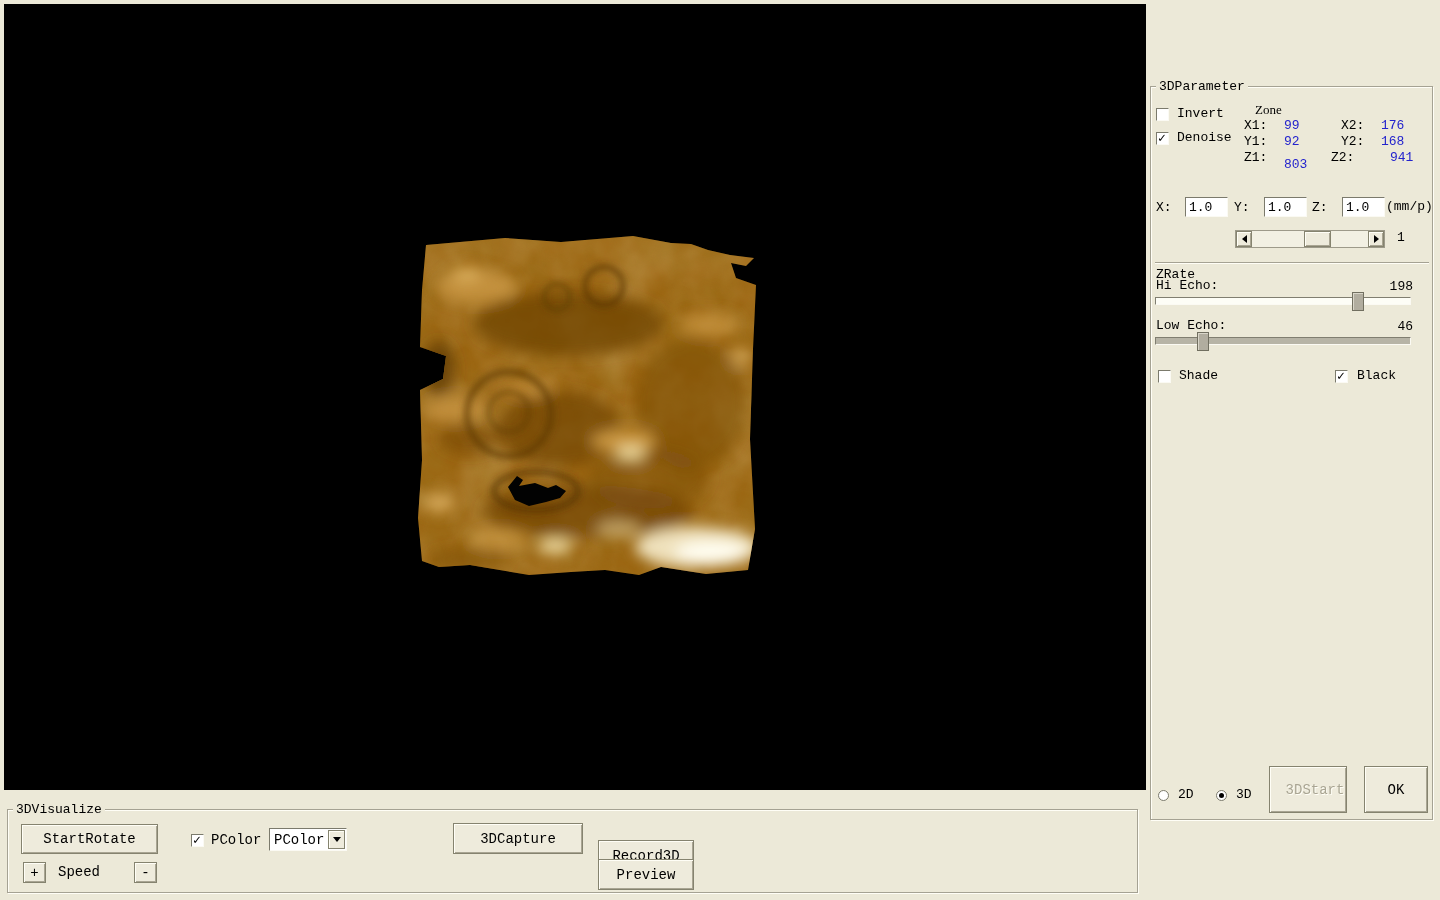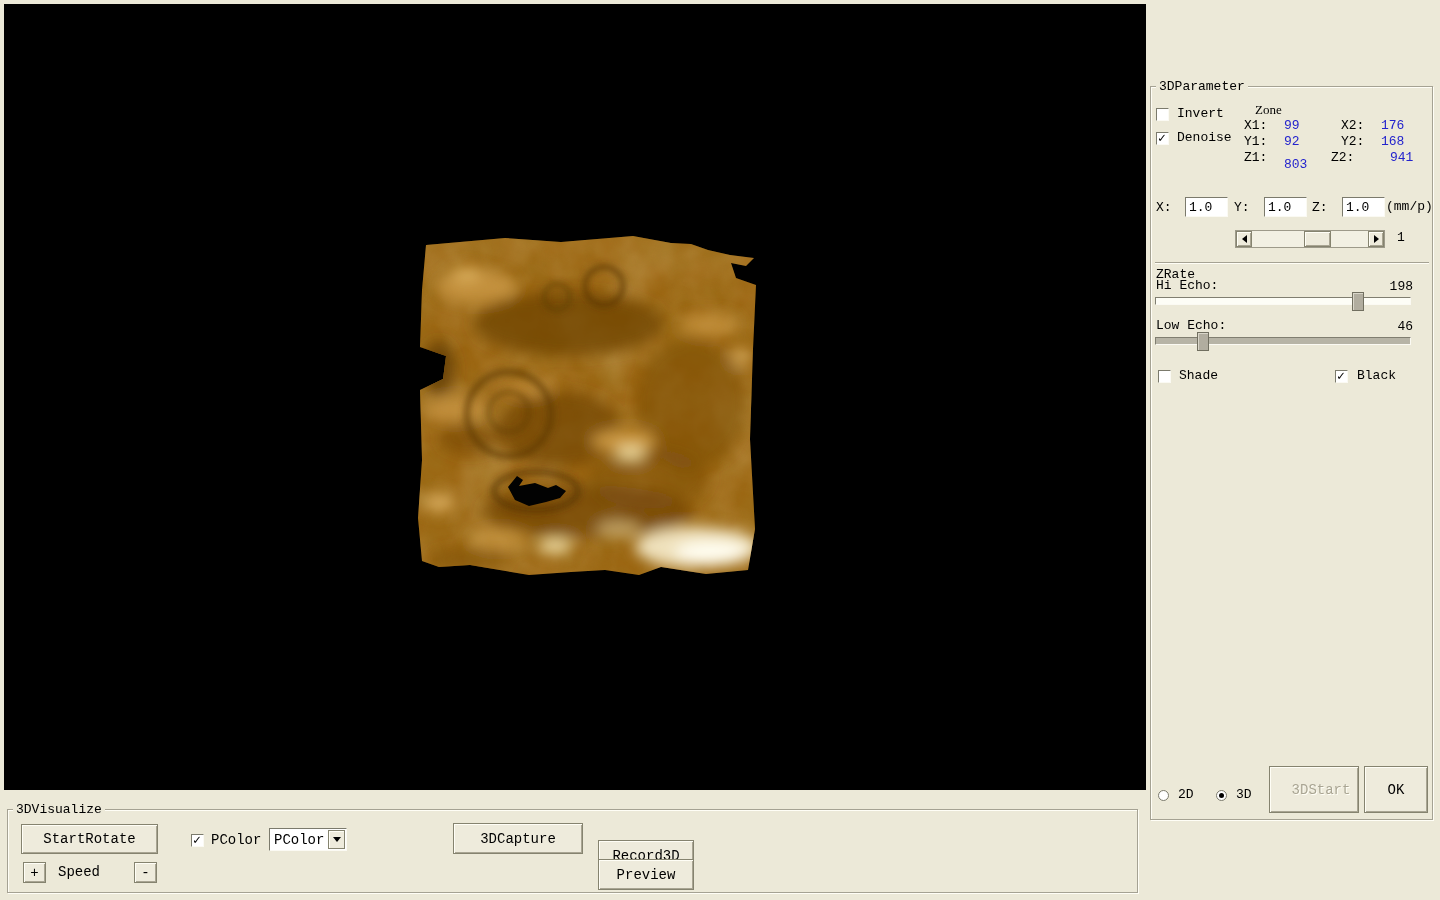--- a/index.html
+++ b/index.html
@@ -200,21 +200,21 @@
   <span class="cb" style="left:7px; top:283px;"></span>
   <span class="lbl" style="left:28px; top:282px;">Shade</span>
   <span class="cb checked" style="left:184px; top:283px;"></span>
   <span class="lbl" style="left:206px; top:282px;">Black</span>
 
   <span class="radio" style="left:7px; top:703px;"></span>
   <span class="lbl" style="left:27px; top:701px;">2D</span>
   <span class="radio checked" style="left:65px; top:703px;"></span>
   <span class="lbl" style="left:85px; top:701px;">3D</span>
 
-  <button class="btn disabled" style="left:118px; top:679px; width:90px; height:47px;padding-left:20px;">3DStart</button>
+  <button class="btn disabled" style="left:118px; top:679px; width:78px; height:47px;padding-left:20px;">3DStart</button>
   <button class="btn" style="left:213px; top:679px; width:64px; height:47px;">OK</button>
 </div>
 
 <div class="gb" style="left:7px; top:809px; width:1131px; height:84px;">
   <span class="gl">3DVisualize</span>
 
   <button class="btn" style="left:13px; top:14px; width:137px; height:30px;">StartRotate</button>
 
   <button class="btn" style="left:15px; top:52px; width:23px; height:21px;">+</button>
   <span class="lbl lbl14" style="left:50px; top:55px;">Speed</span>

